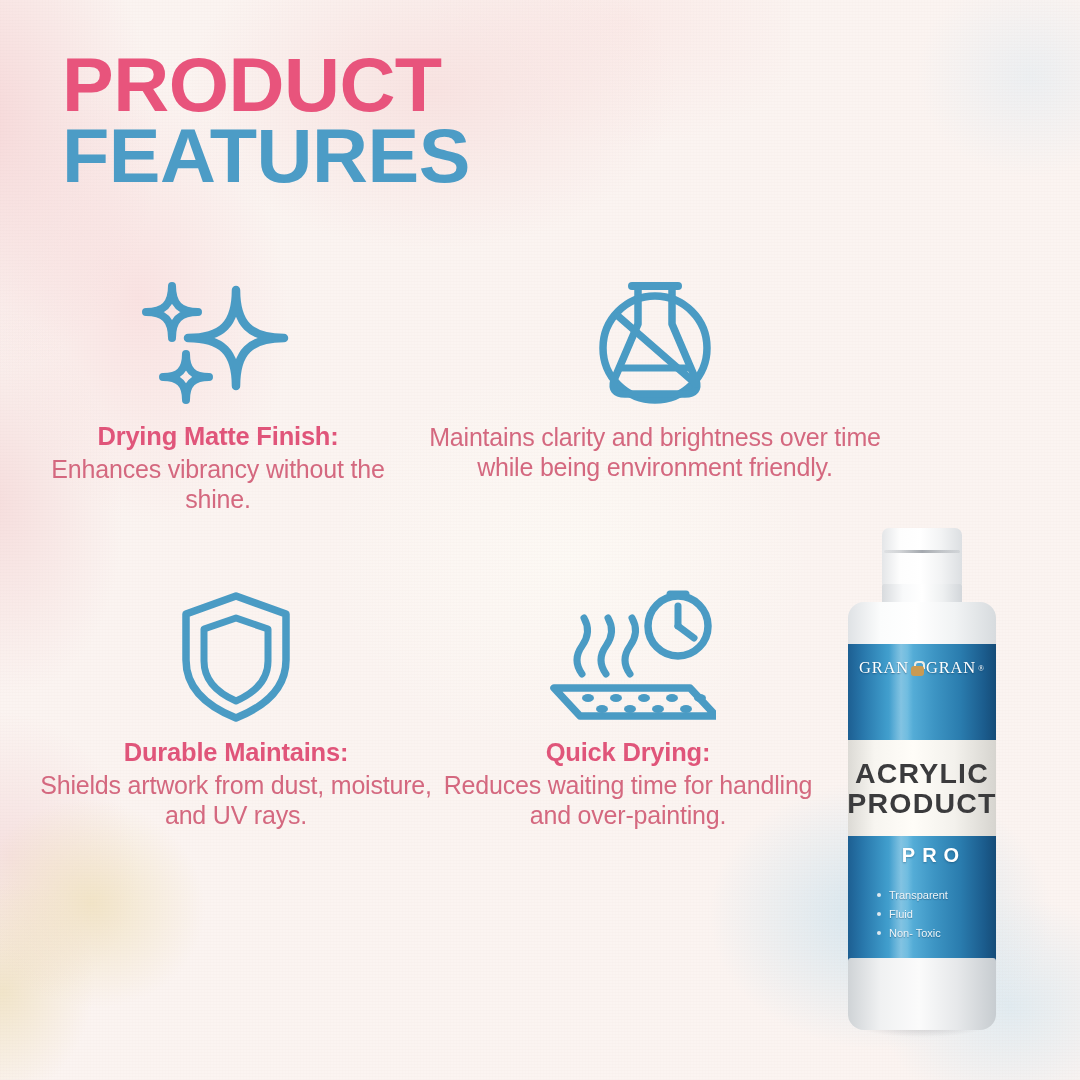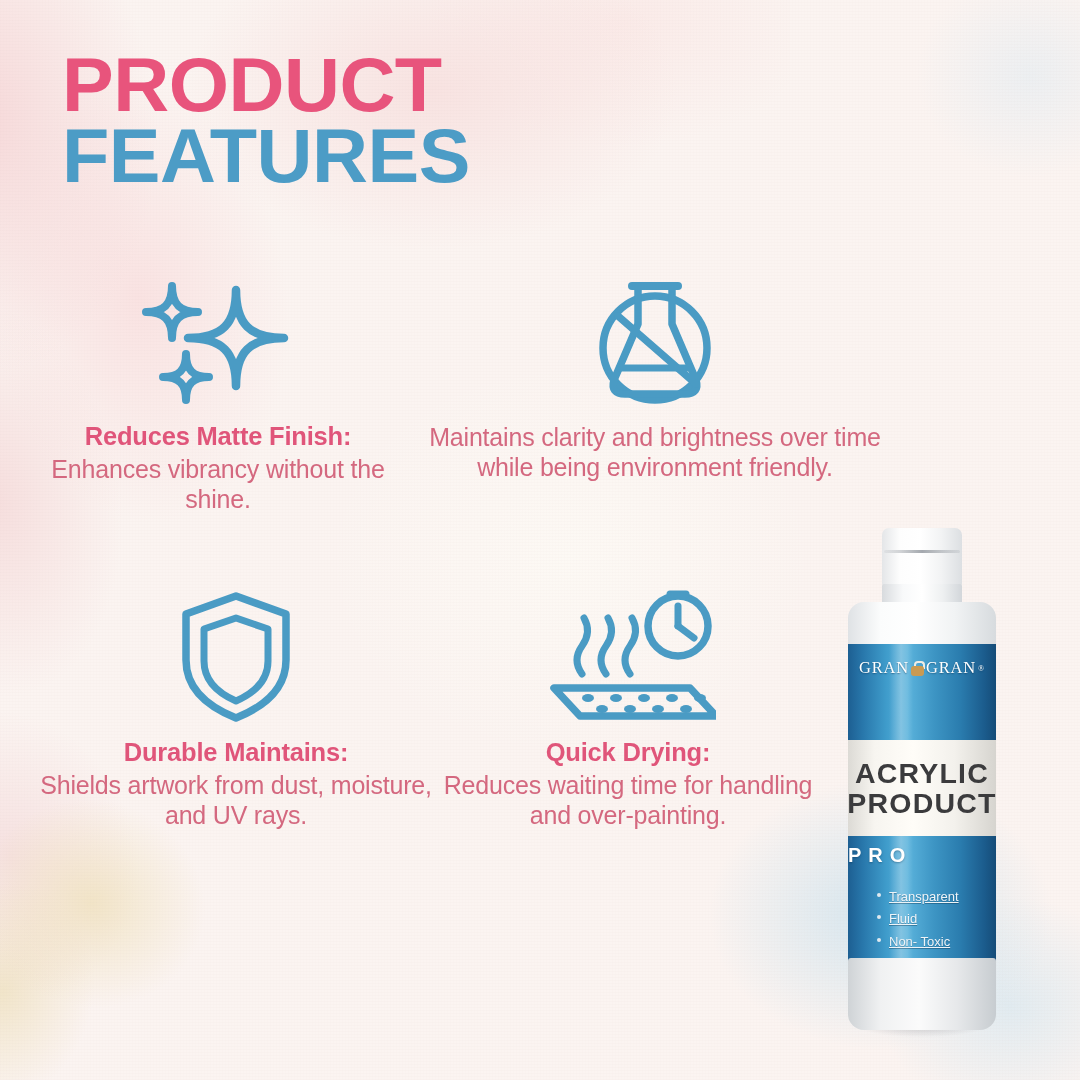--- a/index.html
+++ b/index.html
@@ -186,29 +186,28 @@
   .white-band {
     position:absolute; left:0; top:96px; width:148px; height:96px;
     background:linear-gradient(90deg,#dcdad5 0%,#f7f5f0 18%,#fffdf8 44%,#f3f1ec 72%,#d6d4cf 100%);
     display:flex; flex-direction:column; align-items:center; justify-content:center;text-align:center;
   }
   .word-acrylic, .word-varnish {
     color:#3b3b3d; font-size:28.5px; font-weight:700; letter-spacing:1.2px;
     line-height:1.06;
   }
   .word-pro {
-    position:absolute; left:0; top:200px; width:100%; text-align:left;
+    position:absolute; left:12px; top:200px; width:100%; text-align:center;
     color:#ffffff; font-size:20px; font-weight:700; letter-spacing:7px;
     text-shadow:0 1px 2px rgba(0,40,70,.35);
   }
   .bullets {
     position:absolute; left:28px; top:242px; width:110px;
-    color:#eef4f8; font-size:13px; line-height:1.72;
+    color:#eef4f8; font-size:11px; line-height:1.72;
     text-shadow:0 1px 1px rgba(0,40,70,.35);
-    text-decoration:underline;
   }
   .bullets li { list-style:none; position:relative; padding-left:13px; }
   .bullets li::before {
     content:""; position:absolute; left:1px; top:7px;
     width:4px; height:4px; border-radius:50%; background:#dfe9f0;
   }
   .bottle-base {
     position:absolute; left:0; top:430px; width:148px; height:72px;
     background:linear-gradient(90deg,#cfd3d6 0%,#f0f1f2 22%,#fbfbfb 48%,#e6e8ea 74%,#c7ccd0 100%);
     border-radius:3px 3px 16px 16px;
@@ -234,21 +233,21 @@
   </div>
 
   <div class="feature" id="feature-1">
     <div class="feat-icon">
       <svg width="172" height="136" viewBox="0 0 172 136" fill="none" stroke="#4A9BC4" stroke-width="8.5" stroke-linecap="round" stroke-linejoin="round">
         <path d="M104 18 C104 52 118 66 152 66 C118 66 104 80 104 114 C104 80 90 66 56 66 C90 66 104 52 104 18 Z"></path>
         <path d="M40 14 C40 32 48 40 66 40 C48 40 40 48 40 66 C40 48 32 40 14 40 C32 40 40 32 40 14 Z" stroke-width="8"></path>
         <path d="M54 82 C54 98 61 105 77 105 C61 105 54 112 54 128 C54 112 47 105 31 105 C47 105 54 98 54 82 Z" stroke-width="8"></path>
       </svg>
     </div>
-    <div class="feat-title">Reduces Matte Finish:</div>
+    <div class="feat-title">Drying Matte Finish:</div>
     <div class="feat-body">Enhances vibrancy without the shine.</div>
   </div>
 
   <div class="feature" id="feature-2">
     <div class="feat-icon">
       <svg width="126" height="136" viewBox="0 0 126 136" fill="none" stroke="#4A9BC4" stroke-width="7.5" stroke-linecap="round" stroke-linejoin="round">
         <circle cx="63" cy="76" r="52"></circle>
         <path d="M46 14 L46 52 L22 108 Q18 122 33 122 L93 122 Q108 122 104 108 L80 52 L80 14"></path>
         <path d="M40 14 L86 14" stroke-width="8"></path>
         <path d="M28 96 L98 96" stroke-width="7"></path>

